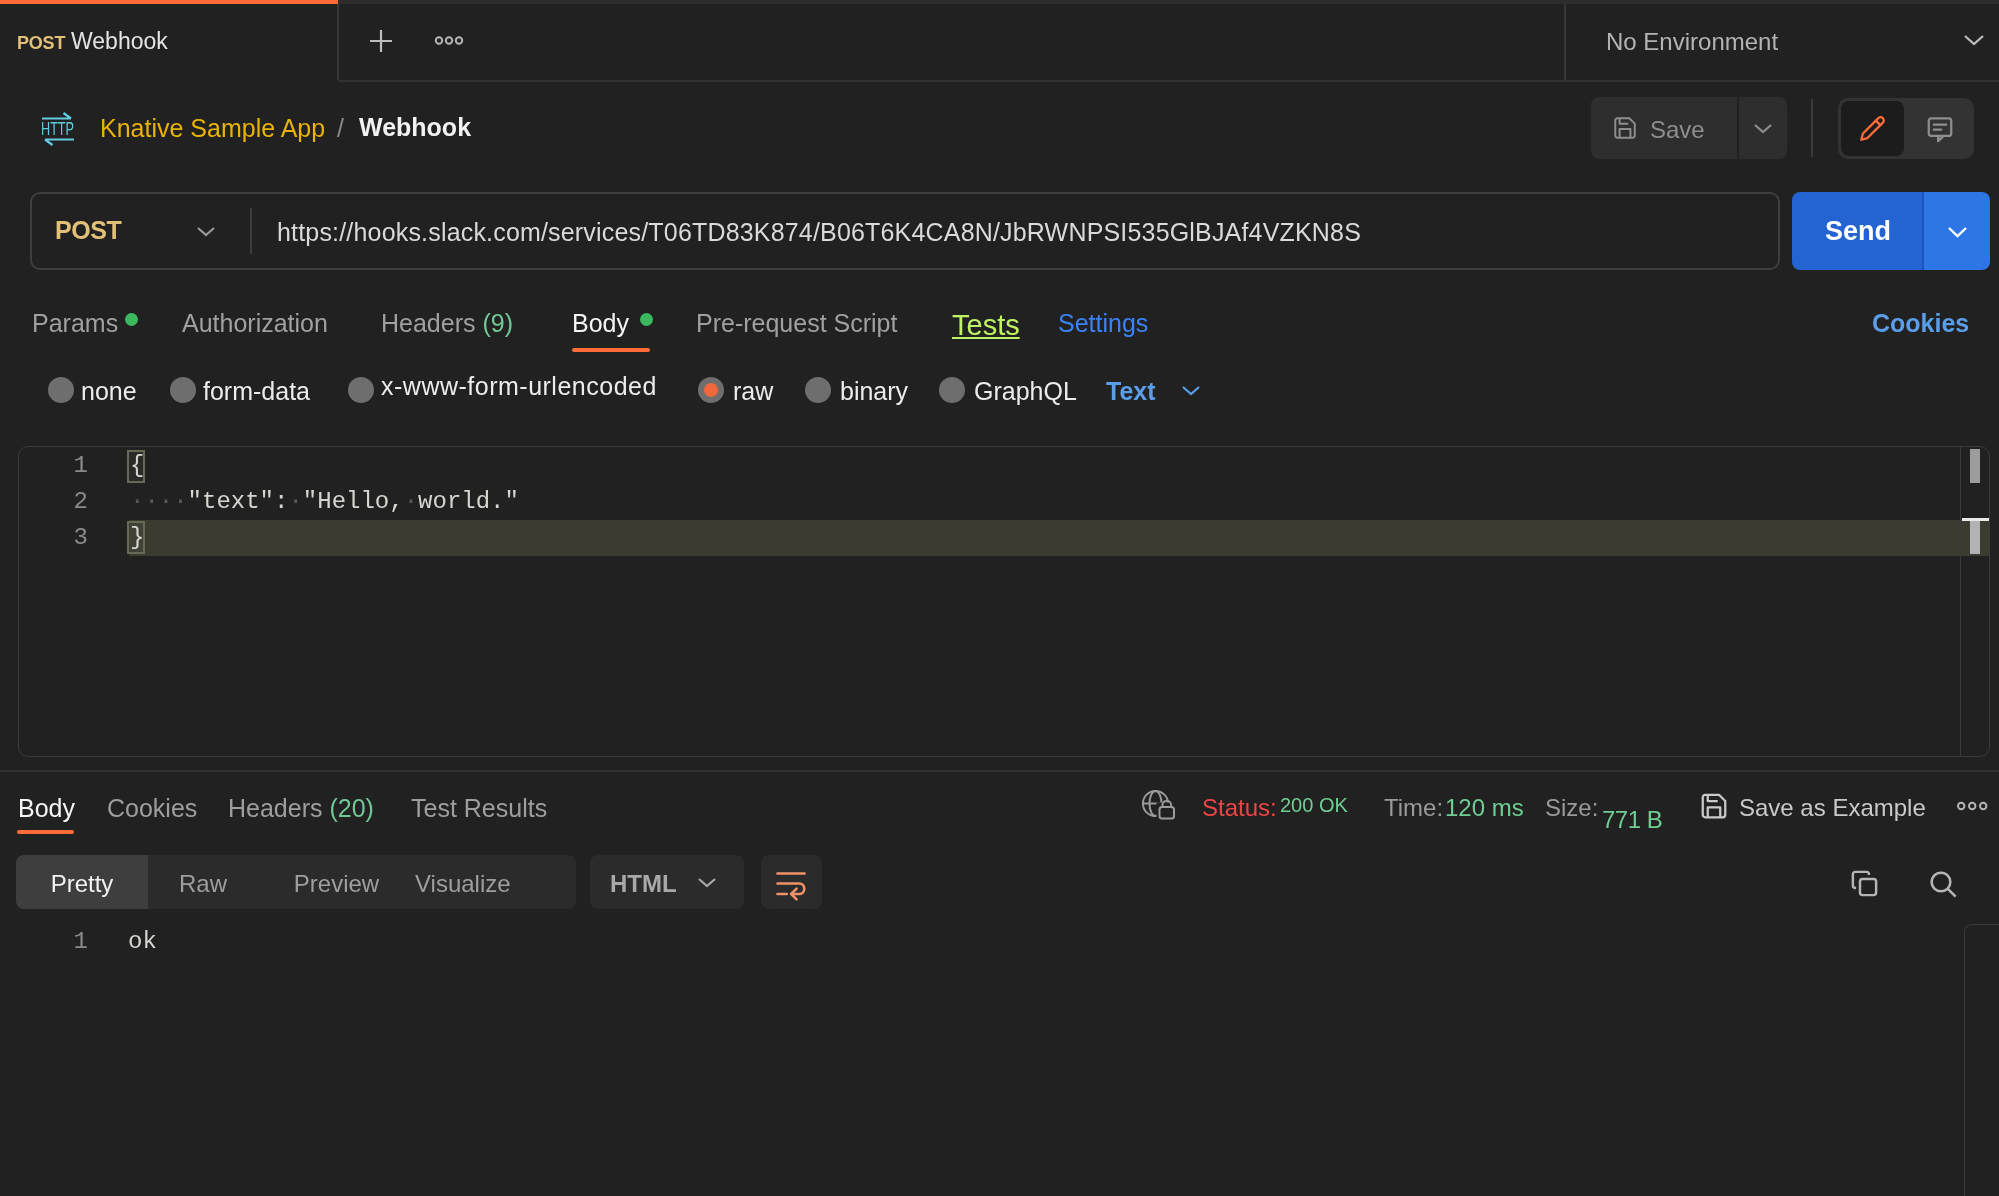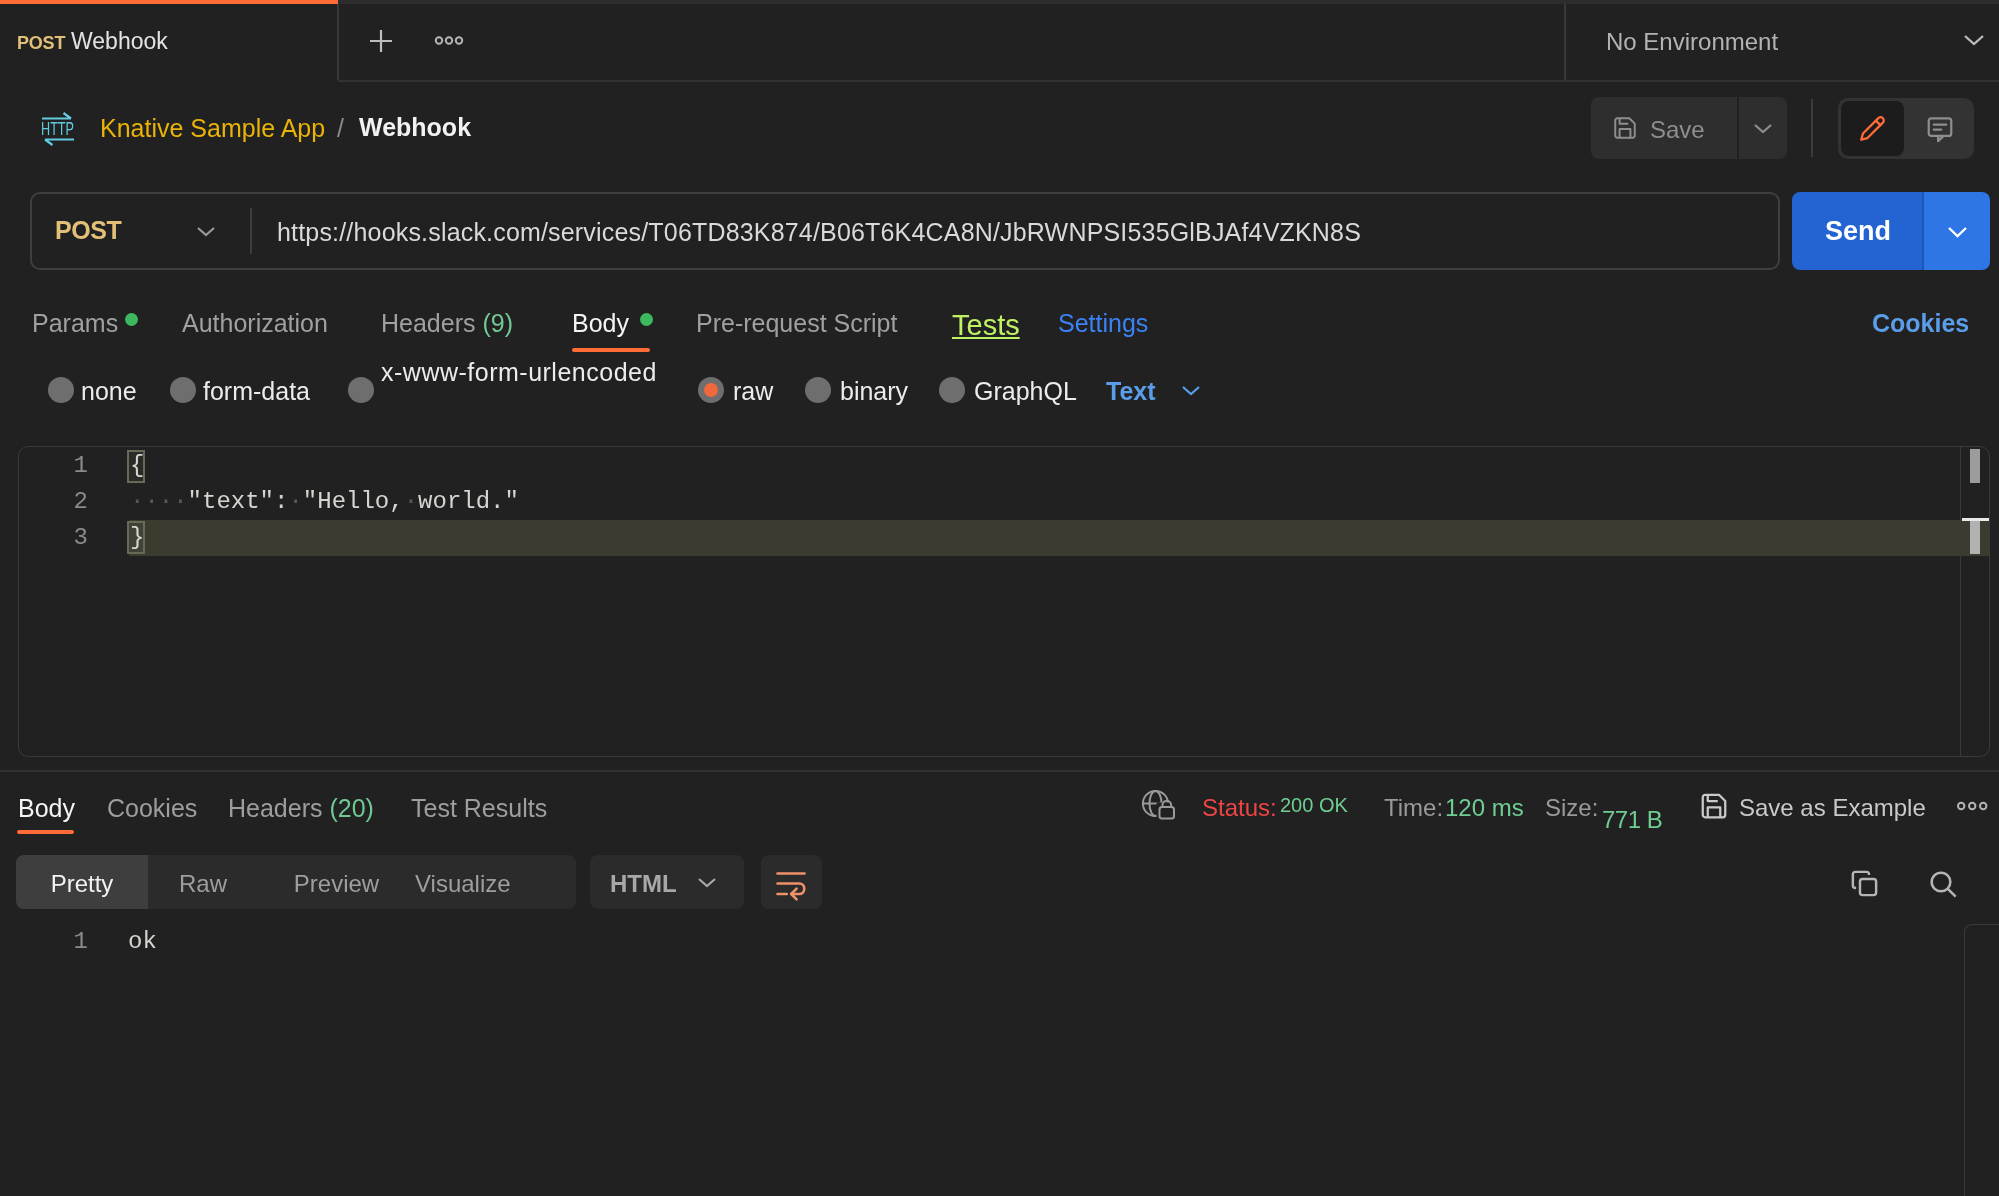--- a/index.html
+++ b/index.html
@@ -92,21 +92,21 @@
 <div class="abs" style="left:696px;top:309px;font-size:25px;color:#a0a0a0;">Pre-request Script</div>
 <div class="abs" style="left:952px;top:309px;font-size:29px;color:#bef264;text-decoration:underline;">Tests</div>
 <div class="abs" style="left:1058px;top:309px;font-size:25px;color:#3b82f6;">Settings</div>
 <div class="abs" style="left:1872px;top:309px;font-size:25px;font-weight:bold;color:#5a9de8;">Cookies</div>
 
 <div class="abs" style="left:48px;top:377px;width:26px;height:26px;border-radius:50%;background:#6e6e6e;"></div>
 <div class="abs" style="left:81px;top:377px;font-size:25px;color:#ececec;">none</div>
 <div class="abs" style="left:170px;top:377px;width:26px;height:26px;border-radius:50%;background:#6e6e6e;"></div>
 <div class="abs" style="left:203px;top:377px;font-size:25px;color:#ececec;">form-data</div>
 <div class="abs" style="left:348px;top:377px;width:26px;height:26px;border-radius:50%;background:#6e6e6e;"></div>
-<div class="abs" style="left:381px;top:358px;font-size:25px;color:#ececec;letter-spacing:0.5px;">x-www-form-urlencoded</div>
+<div class="abs" style="left:381px;top:372px;font-size:25px;color:#ececec;letter-spacing:0.5px;">x-www-form-urlencoded</div>
 <div class="abs" style="left:698px;top:377px;width:26px;height:26px;border-radius:50%;background:#6e6e6e;"></div>
 <div class="abs" style="left:704px;top:383px;width:14px;height:14px;border-radius:50%;background:#f0683c;"></div>
 <div class="abs" style="left:733px;top:377px;font-size:25px;color:#ececec;">raw</div>
 <div class="abs" style="left:805px;top:377px;width:26px;height:26px;border-radius:50%;background:#6e6e6e;"></div>
 <div class="abs" style="left:840px;top:377px;font-size:25px;color:#ececec;">binary</div>
 <div class="abs" style="left:939px;top:377px;width:26px;height:26px;border-radius:50%;background:#6e6e6e;"></div>
 <div class="abs" style="left:974px;top:377px;font-size:25px;color:#ececec;">GraphQL</div>
 <div class="abs" style="left:1106px;top:377px;font-size:25px;font-weight:bold;color:#5a9de8;">Text</div>
 <svg class="abs" style="left:1181px;top:385px;" width="20" height="11" viewBox="0 0 20 11" fill="none" stroke="#5a9de8" stroke-width="2.2">
     <path d="M2 2 L10 9 L18 2"></path>

